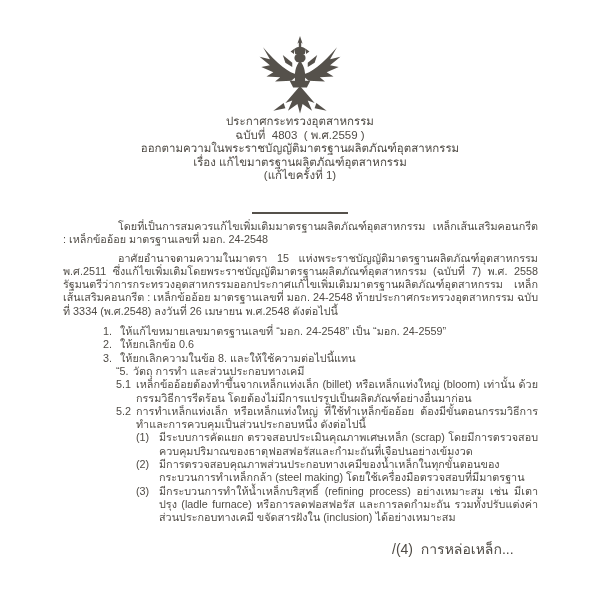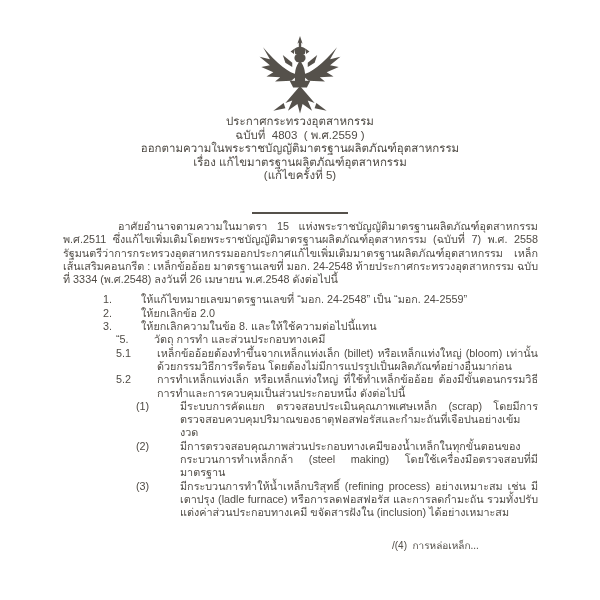--- a/index.html
+++ b/index.html
@@ -13,28 +13,28 @@
   .header div{white-space:pre;}
   .rule{position:absolute;top:212px;left:50%;transform:translateX(-50%);
         width:96px;height:0;border-top:2px solid #55514b;}
   .body{position:absolute;top:220px;left:63px;width:475px;
         font-size:10.8px;line-height:13.3px;}
   .para{margin:0 0 5px 0;text-indent:55px;text-align:justify;text-align-last:left;}
   .para.p2{margin-bottom:7px;}
   .olist{margin-left:40px;}
   .li{display:flex;align-items:flex-start;}
   .num{flex:none;}
-  .txt{flex:1;text-align:justify;text-align-last:left;margin-left:21px;}
+  .txt{flex:1;text-align:justify;text-align-last:left;}
   .olist .num{width:17px;}
   .sec5{margin-left:53px;}
   .sec5 .head .num{width:17px;}
   .sec5-items .num{width:20px;}
   .sec5-sub{margin-left:20px;}
   .sec5-sub .num{width:23px;}
-  .footer{position:absolute;left:392px;top:538px;font-size:10px;white-space:pre;}
+  .footer{position:absolute;left:392px;top:538px;font-size:14px;white-space:pre;}
 </style>
 </head>
 <body>
 
 <div class="page">
 
   <div class="emblem">
     <svg width="86" height="80" viewBox="0 0 100 93" aria-hidden="true">
       <g fill="#55514b">
         <path d="M50 0 L47 9 L50 6.5 L53 9 Z"></path>
@@ -54,38 +54,39 @@
         <path d="M69 78 L81 87 L67 84 Z"></path>
       </g>
     </svg>
   </div>
 
   <div class="header">
     <div>ประกาศกระทรวงอุตสาหกรรม</div>
     <div>ฉบับที่  4803  ( พ.ศ.2559 )</div>
     <div>ออกตามความในพระราชบัญญัติมาตรฐานผลิตภัณฑ์อุตสาหกรรม</div>
     <div>เรื่อง แก้ไขมาตรฐานผลิตภัณฑ์อุตสาหกรรม</div>
-    <div>(แก้ไขครั้งที่ 5)</div>
+    <div>(แก้ไขครั้งที่ 1)</div>
   </div>
 
   <div class="rule"></div>
 
   <div class="body">
 
+    <p class="para">โดยที่เป็นการสมควรแก้ไขเพิ่มเติมมาตรฐานผลิตภัณฑ์อุตสาหกรรม เหล็กเส้นเสริมคอนกรีต : เหล็กข้ออ้อย มาตรฐานเลขที่ มอก. 24-2548</p>
 
     <p class="para p2">อาศัยอำนาจตามความในมาตรา 15 แห่งพระราชบัญญัติมาตรฐานผลิตภัณฑ์อุตสาหกรรม พ.ศ.2511 ซึ่งแก้ไขเพิ่มเติมโดยพระราชบัญญัติมาตรฐานผลิตภัณฑ์อุตสาหกรรม (ฉบับที่ 7) พ.ศ. 2558 รัฐมนตรีว่าการกระทรวงอุตสาหกรรมออกประกาศแก้ไขเพิ่มเติมมาตรฐานผลิตภัณฑ์อุตสาหกรรม เหล็กเส้นเสริมคอนกรีต : เหล็กข้ออ้อย มาตรฐานเลขที่ มอก. 24-2548 ท้ายประกาศกระทรวงอุตสาหกรรม ฉบับที่ 3334 (พ.ศ.2548) ลงวันที่ 26 เมษายน พ.ศ.2548 ดังต่อไปนี้</p>
 
     <div class="olist">
       <div class="li">
         <span class="num">1.</span>
         <span class="txt">ให้แก้ไขหมายเลขมาตรฐานเลขที่ “มอก. 24-2548” เป็น “มอก. 24-2559”</span>
       </div>
       <div class="li">
         <span class="num">2.</span>
-        <span class="txt">ให้ยกเลิกข้อ 2.0</span>
+        <span class="txt">ให้ยกเลิกข้อ 0.6</span>
       </div>
       <div class="li">
         <span class="num">3.</span>
         <span class="txt">ให้ยกเลิกความในข้อ 8. และให้ใช้ความต่อไปนี้แทน</span>
       </div>
     </div>
 
     <div class="sec5">
       <div class="li head">
         <span class="num">“5.</span>

